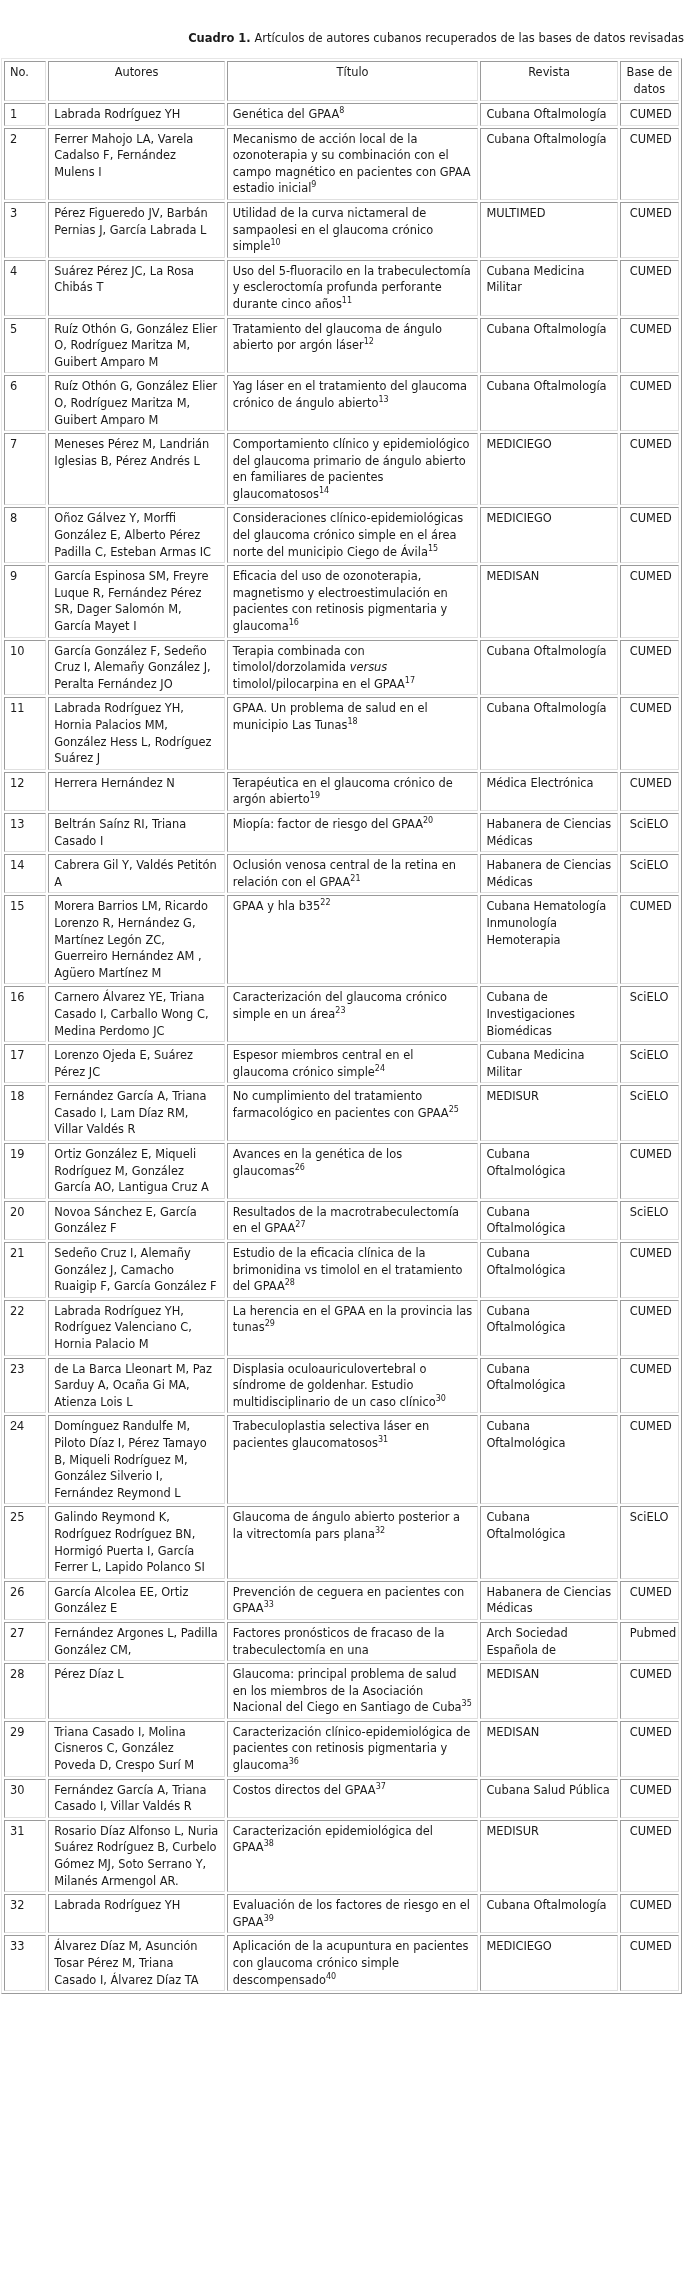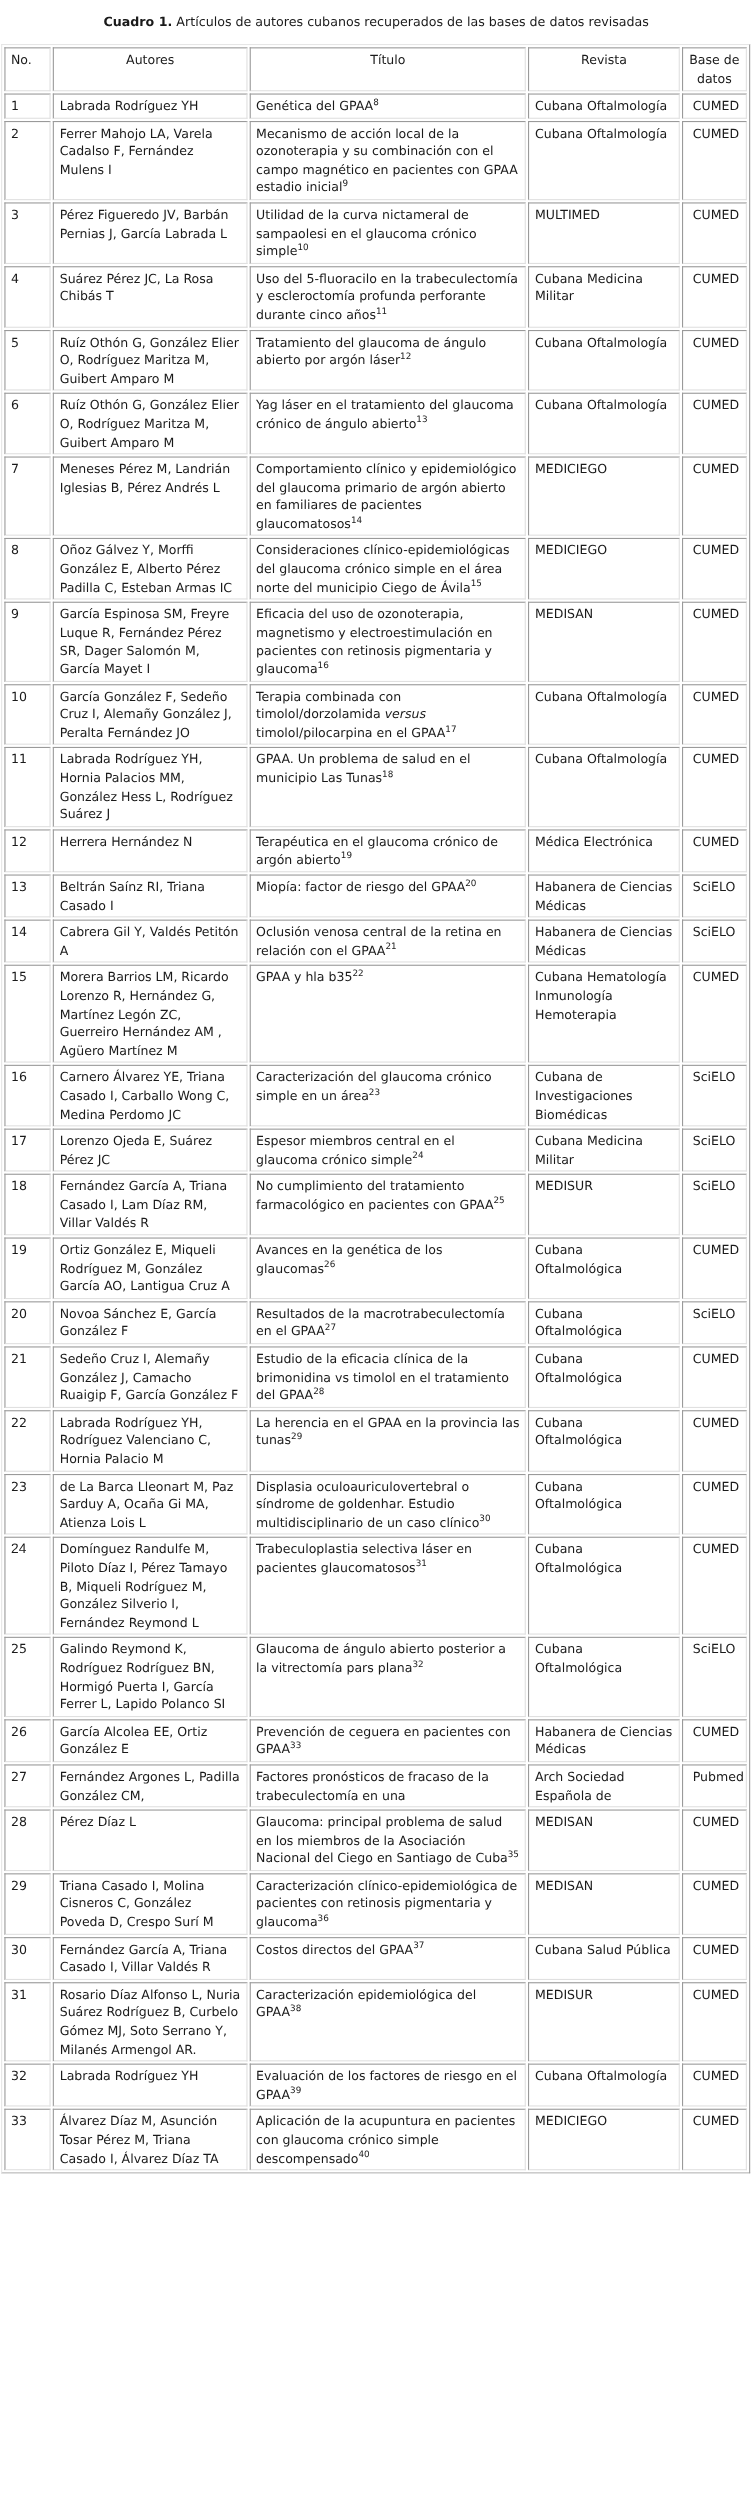--- a/index.html
+++ b/index.html
@@ -3,22 +3,22 @@
 <meta charset="utf-8">
 <style>
   html, body { margin: 0; padding: 0; background: #ffffff; }
   body {
     width: 684px;
     font-family: "DejaVu Sans", "Liberation Sans", sans-serif;
     font-size: 11.4px;
     color: #1a1a1a;
   }
   .caption {
-    text-align: center;
-    padding-top: 13px;
+    text-align: right;
+    padding-top: 31px;
     height: 27px;
     font-size: 11.5px;
     line-height: 14px;
   }
   .caption b { font-weight: bold; }
   table.data {
     margin-left: 1px;
     width: 681px;
     border-collapse: separate;
     border-spacing: 2px;
@@ -114,21 +114,21 @@
       <tr>
         <td><span>6</span></td>
         <td><span>Ruíz Othón G, González Elier O, Rodríguez Maritza M, Guibert Amparo M</span></td>
         <td><span>Yag láser en el tratamiento del glaucoma crónico de ángulo abierto</span><sup>13</sup></td>
         <td><span> Cubana Oftalmología</span></td>
         <td class="rev-pad"><span>CUMED</span></td>
       </tr>
       <tr>
         <td><span>7</span></td>
         <td><span>Meneses Pérez M, Landrián Iglesias B, Pérez Andrés L</span></td>
-        <td><span>Comportamiento clínico y epidemiológico del glaucoma primario de argón abierto en familiares de pacientes glaucomatosos</span><sup>14</sup></td>
+        <td><span>Comportamiento clínico y epidemiológico del glaucoma primario de ángulo abierto en familiares de pacientes glaucomatosos</span><sup>14</sup></td>
         <td><span>MEDICIEGO</span></td>
         <td class="rev-pad"><span>CUMED</span></td>
       </tr>
       <tr>
         <td><span>8</span></td>
         <td><span>Oñoz Gálvez Y,  Morffi González E, Alberto Pérez Padilla C, Esteban Armas IC</span></td>
         <td><span>Consideraciones clínico-epidemiológicas del glaucoma crónico simple en el área norte del municipio Ciego de Ávila</span><sup>15</sup></td>
         <td><span>MEDICIEGO</span></td>
         <td class="rev-pad"><span>CUMED</span></td>
       </tr>

